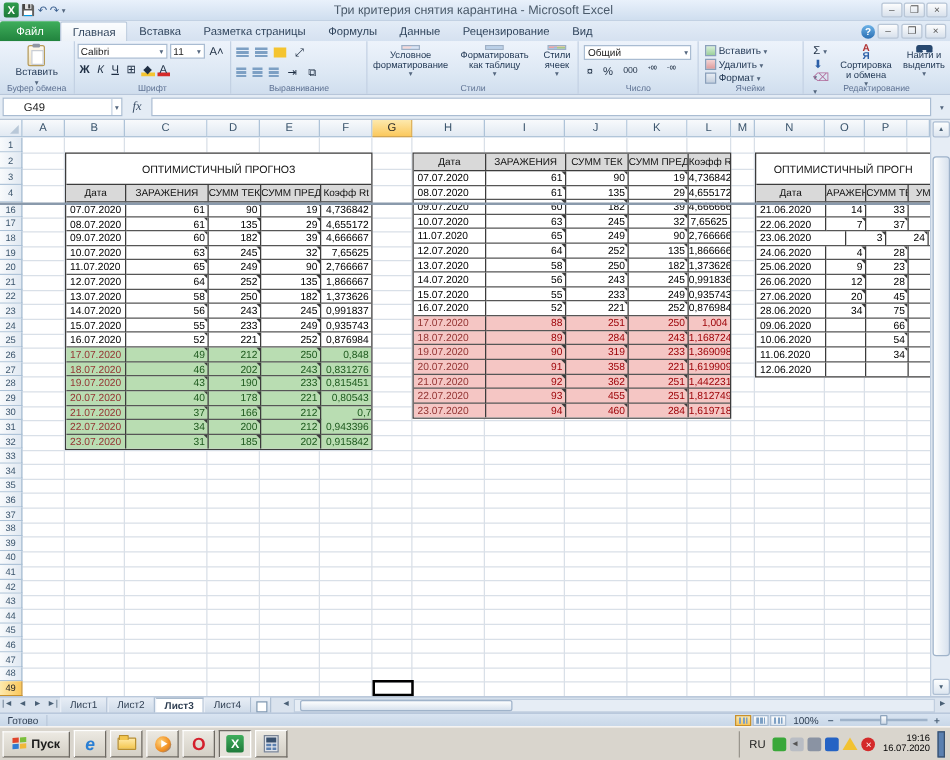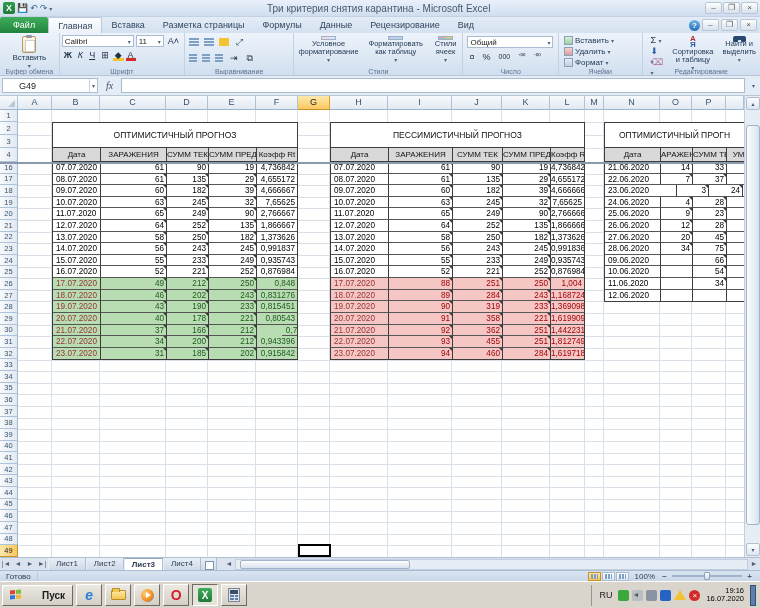--- a/index.html
+++ b/index.html
@@ -141,21 +141,21 @@
   .viewbtn { width:13px; height:9px; border:1px solid #a9bcd2; background:linear-gradient(#fff,#dde6f0); margin-right:1px; position:relative; }
   .viewbtn.active { background:linear-gradient(#fde9ad,#f8c558); border-color:#c8902a; }
   .viewbtn::after { content:""; position:absolute; left:2px; top:1px; right:2px; bottom:1px; background:repeating-linear-gradient(90deg,#7da0c4 0 2px,transparent 2px 3px); }
   #zoomtext { padding:0 5px; }
   .zbtn { width:9px; text-align:center; color:#4a6076; font-weight:bold; }
   #ztrack { width:70px; height:2px; background:#9fb3ca; margin:0 3px; position:relative; }
   #zthumb { position:absolute; left:32px; top:-3px; width:6px; height:8px; background:linear-gradient(#fff,#cdd9e7); border:1px solid #8fa5bd; border-radius:1px; }
 
   
   #taskbar { position:absolute; left:0; top:581px; width:760px; height:27px; background:#d9d5cd; border-top:1px solid #fdfcfa; display:flex; align-items:center; }
-  #startbtn { display:flex; align-items:center; gap:21px; height:21px; margin-left:2px; padding:0 7px;
+  #startbtn { display:flex; align-items:center; gap:4px; height:21px; margin-left:2px; padding:0 7px;
     background:linear-gradient(#ece9e2,#d3cfc5); border:1px solid; border-color:#fff #6e6a63 #6e6a63 #fff; font-size:10px; font-weight:bold; color:#1a1a1a; }
   .winflag { width:11px; height:10px; display:grid; grid-template-columns:5px 5px; grid-template-rows:4px 4px; gap:1px; transform:skewY(-4deg); }
   .winflag i:nth-child(1){background:#e0442c;} .winflag i:nth-child(2){background:#7bbf3a;}
   .winflag i:nth-child(3){background:#2f7bd4;} .winflag i:nth-child(4){background:#f0b originally;}
   .winflag i:nth-child(4){background:#f0b83a;}
   .tbtn { width:26px; height:22px; margin-left:3px; background:linear-gradient(#ece9e2,#d3cfc5); border:1px solid;
     border-color:#fff #6e6a63 #6e6a63 #fff; display:flex; align-items:center; justify-content:center; }
   .tbtn.pressed { background:#e6e3db; border-color:#6e6a63 #fff #fff #6e6a63; }
   .ie-e { color:#2a7fd4; font-size:14px; font-weight:bold; font-style:italic; }
   .folder { width:15px; height:10px; background:linear-gradient(#ffe9a6,#f3c64f); border:1px solid #b98f2e; border-radius:1px; position:relative; }
@@ -321,21 +321,21 @@
     </div>
 
     <div class="rgroup" style="flex:1; border-right:none; display:flex; gap:5px; padding-left:6px">
       <div style="display:flex; flex-direction:column; gap:1px">
         <span class="fbtn" style="height:10px; line-height:10px"><span>Σ</span> <span class="dd">▾</span></span>
         <span class="fbtn" style="height:10px; line-height:10px; color:#2b5fa8">⬇ <span class="dd">▾</span></span>
         <span class="fbtn" style="height:10px; line-height:10px; color:#b06a9a">⌫ <span class="dd">▾</span></span>
       </div>
       <div class="stybtn">
         <span class="sortico">А<br><span>Я</span></span>
-        <span>Сортировка и таблицу</span>
+        <span>Сортировка и обмена</span>
           <span class="dd">▾</span>
       </div>
       <div class="stybtn">
         <span class="binoc"></span>
         <span>Найти и выделить</span>
           <span class="dd">▾</span>
       </div>
       <div class="rglabel">Редактирование</div>
     </div>
   </div>
@@ -496,21 +496,20 @@
           </div>
           <div class="xrow g">
             <div class="c date" style="width: 48px;">23.07.2020</div>
             <div class="c num mk" style="width: 66px;">31</div>
             <div class="c num mk" style="width: 42px;">185</div>
             <div class="c num mk" style="width: 48px;">202</div>
             <div class="c num" style="width: 40px;">0,915842</div>
           </div>
         </div>
       <div class="xtable" id="t2" style="left: 312px; top: 12px; width: 255px;">
-          <div class="xt-title">ПЕССИМИСТИЧНЫЙ ПРОГНОЗ</div>
           <div class="xt-head">
             <div class="hc" style="width: 58px;">Дата</div>
             <div class="hc" style="width: 64px;">ЗАРАЖЕНИЯ</div>
             <div class="hc" style="width: 50px;">СУММ ТЕК</div>
             <div class="hc" style="width: 48px;">СУММ ПРЕД</div>
             <div class="hc" style="width: 33px;">Коэфф Rt</div>
           </div>
           <div class="xrow">
             <div class="c date" style="width: 58px;">07.07.2020</div>
             <div class="c num mk" style="width: 64px;">61</div>

